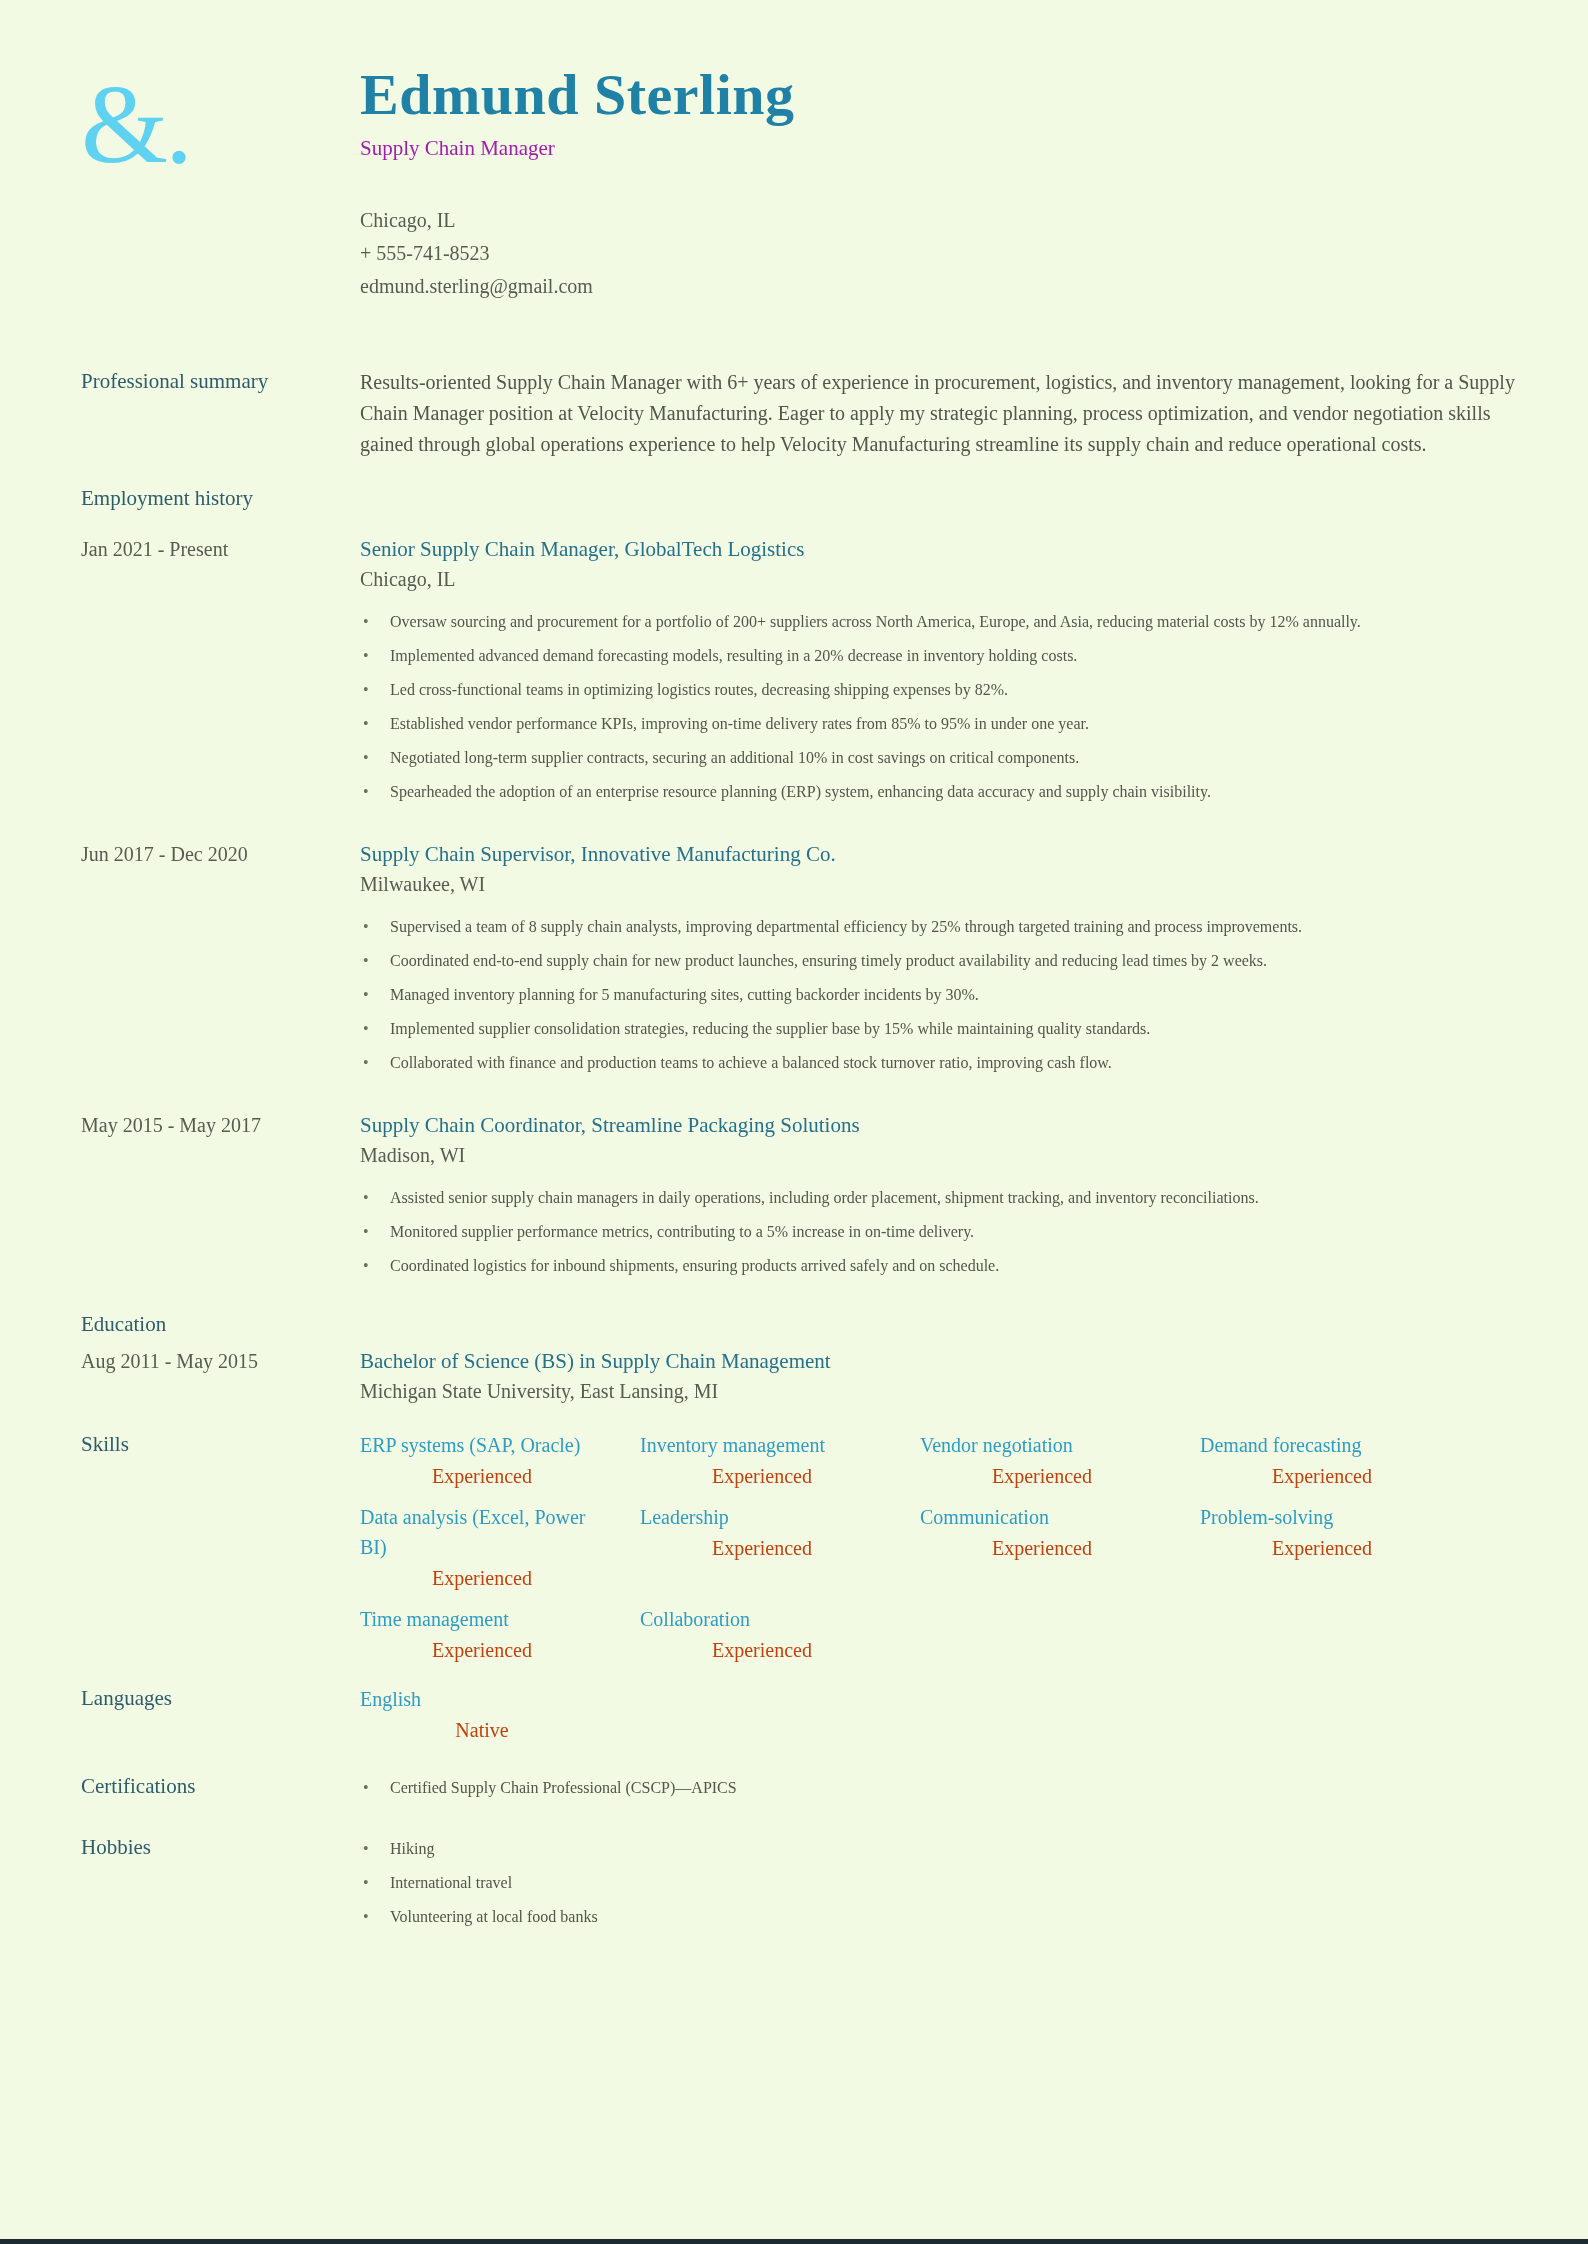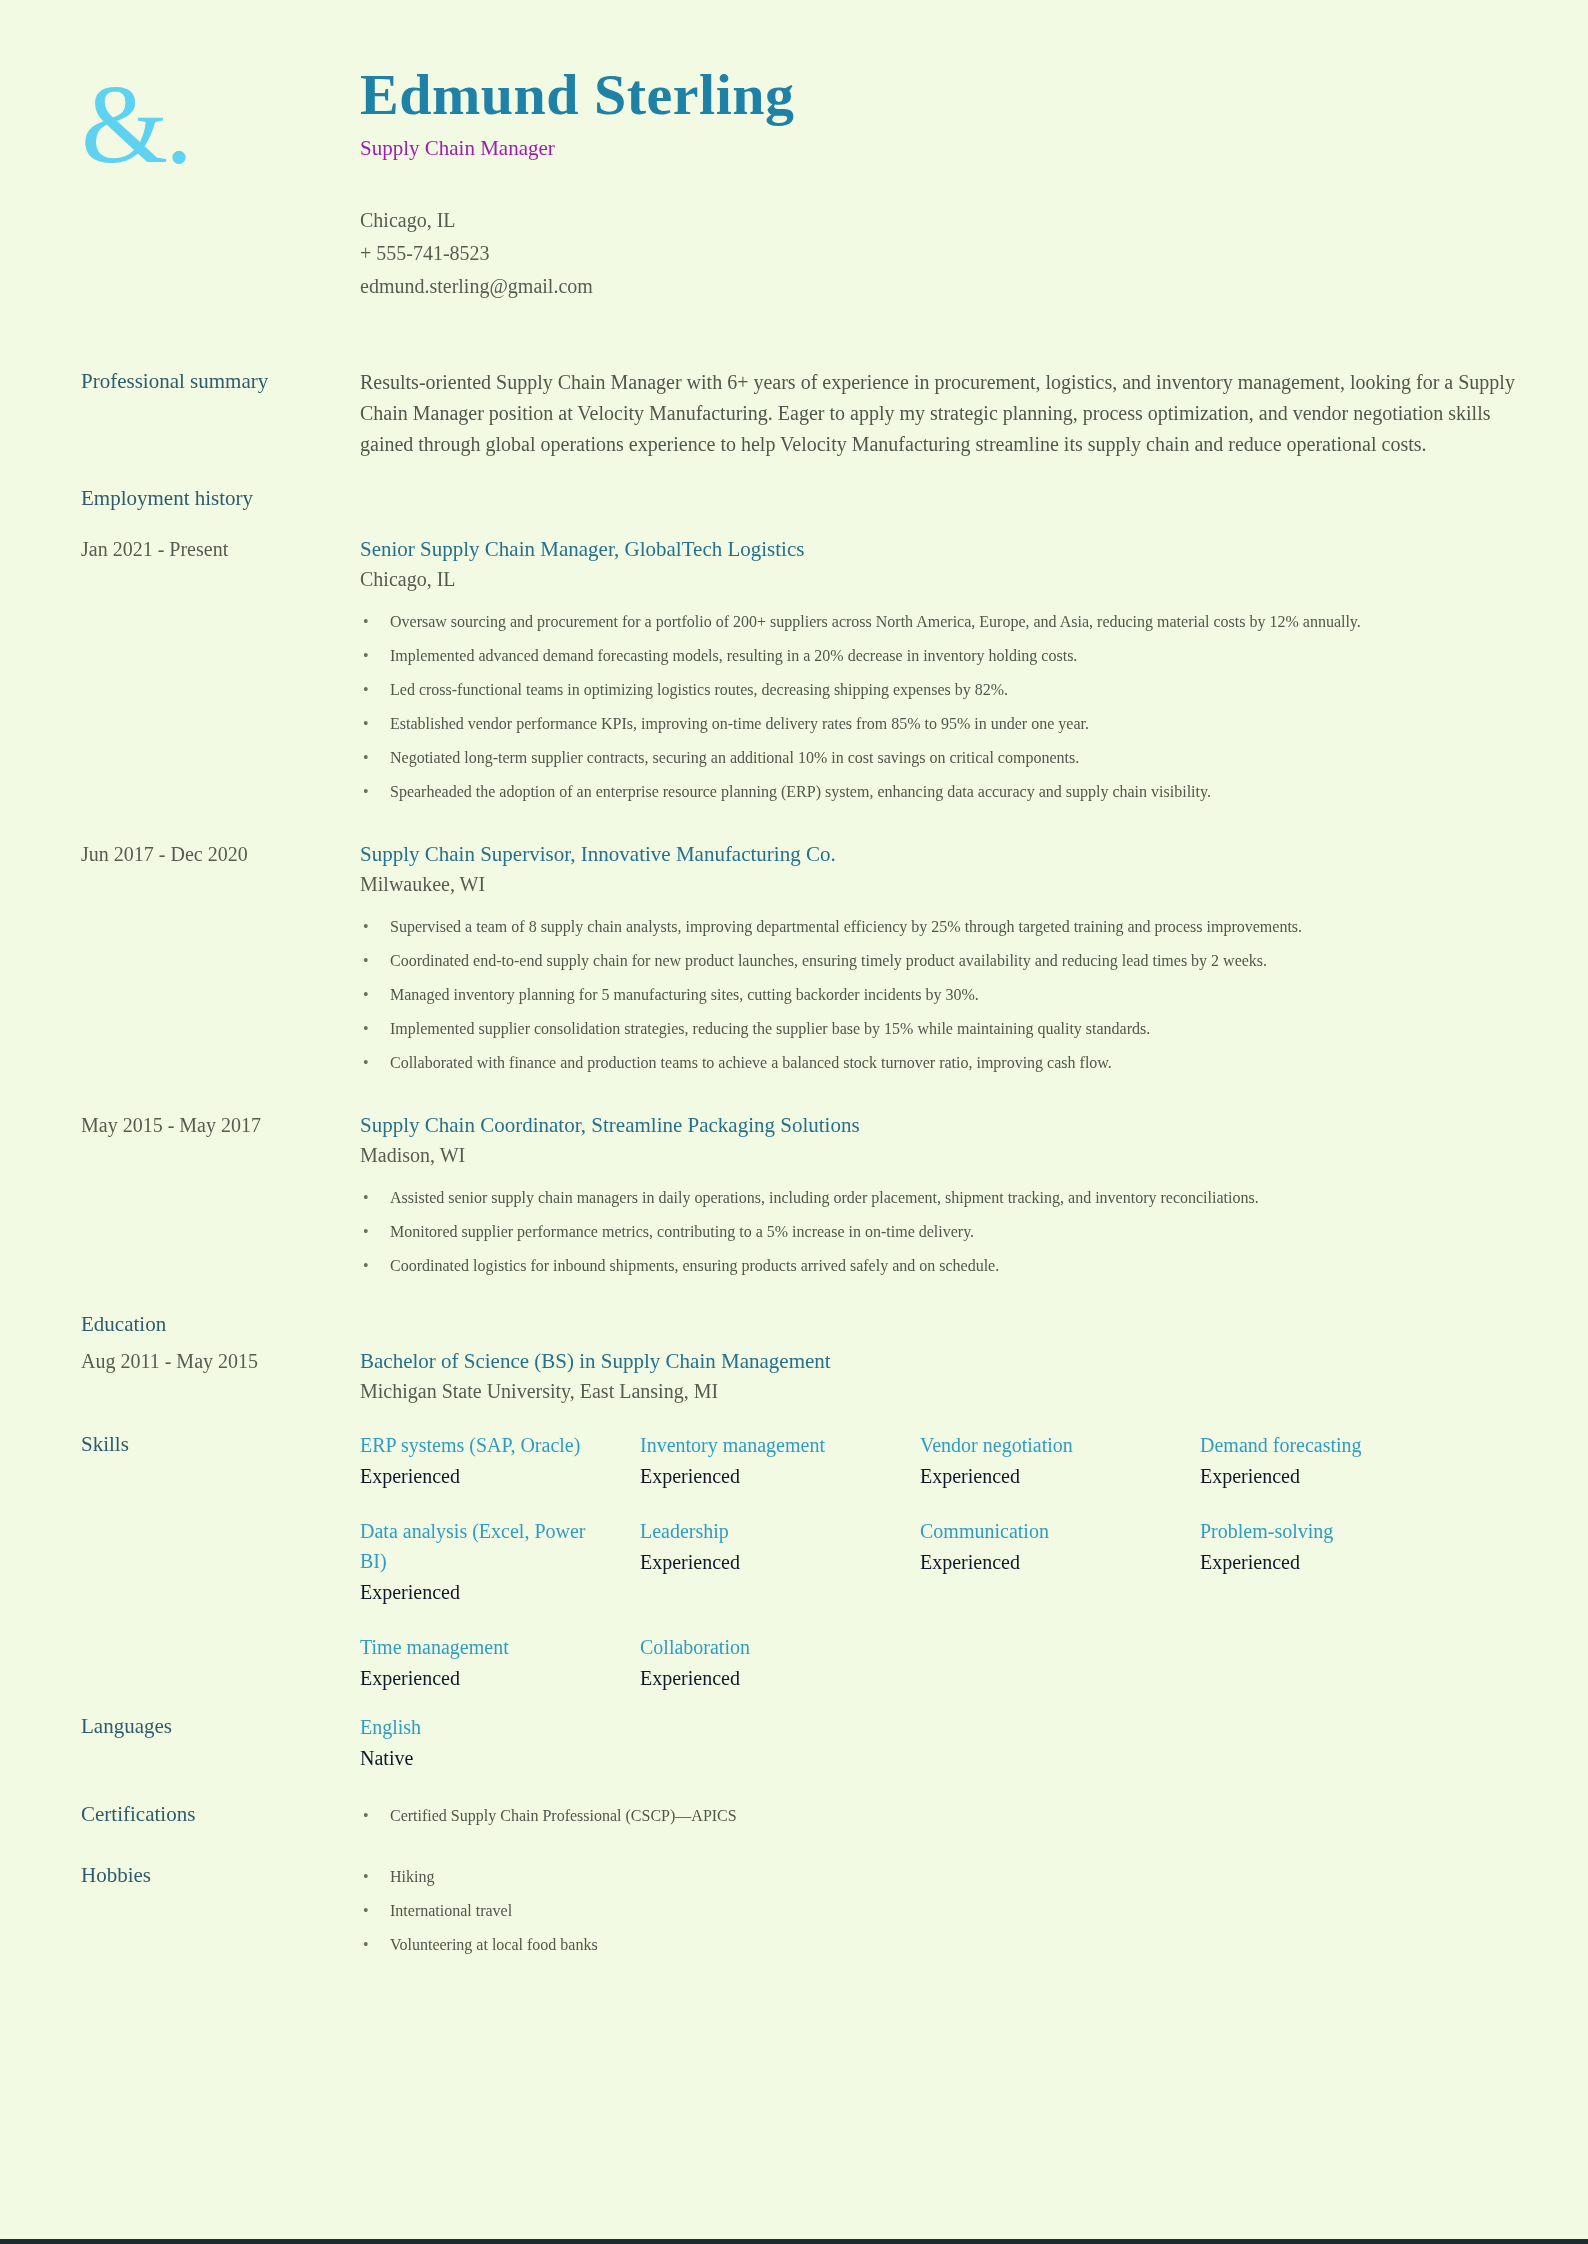--- a/index.html
+++ b/index.html
@@ -105,39 +105,40 @@
   .education-row    { margin-top: 8px; }
   .skills-row       { margin-top: 24px; }
   .languages-row    { margin-top: 20px; }
   .certs-row        { margin-top: 28px; }
   .hobbies-row      { margin-top: 27px; }
   .certs-row ul.bullets, .hobbies-row ul.bullets { margin-top: 0; }
 
   .skill-grid {
     display: grid;
     grid-template-columns: repeat(4, 280px);
-    row-gap: 26px;
+    row-gap: 12px;
   }
   .lang-grid {
     display: grid;
     grid-template-columns: repeat(2, 280px);
   }
   .skill-cell { padding-right: 36px; }
   .skill-name {
     font-size: 20px;
     line-height: 30px;
     color: #2f9cc4;
     text-decoration: none;
     display: inline-block;
   }
   .skill-level {
     font-size: 20px;
     line-height: 28px;
-    color: #0f172a;
+    color: #c2410c;
     margin-top: 2px;
+    text-align: center;
   }
   .footer-bar {
     position: absolute;
     left: 0; bottom: 0;
     width: 100%; height: 5px;
     background: #1c2b31;
   }
 </style>
 </head>
 <body>

